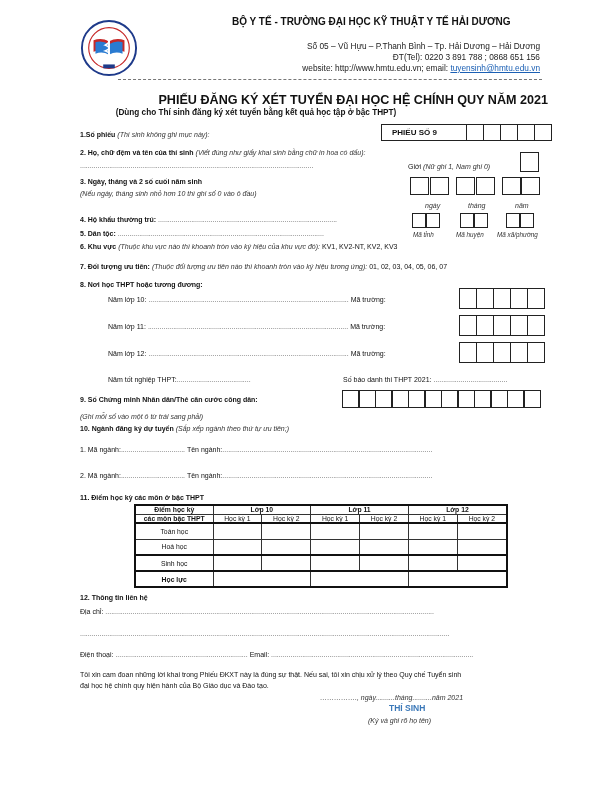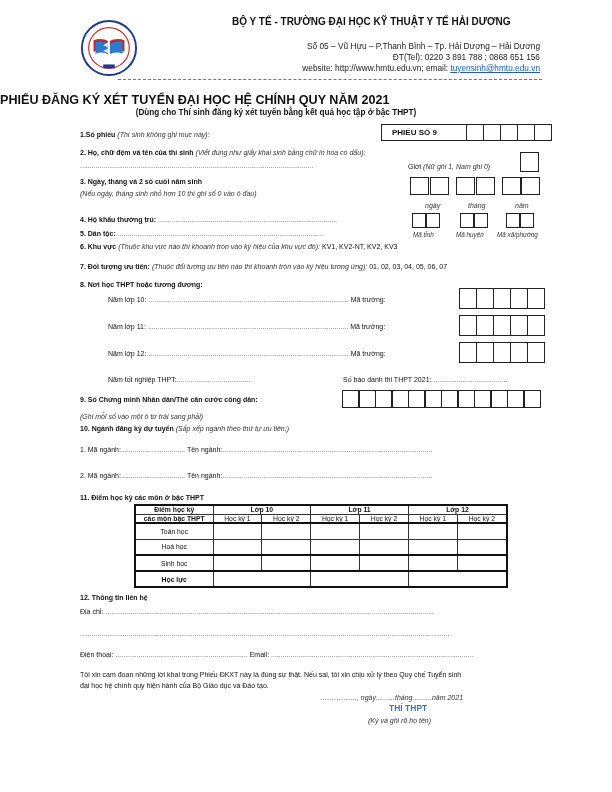--- a/index.html
+++ b/index.html
@@ -7,22 +7,22 @@
   body { font-family: "Liberation Sans", sans-serif; color: #111; position: relative; font-size: 7px; }
   .abs { position: absolute; white-space: nowrap; }
   .b { font-weight: bold; }
   .i { font-style: italic; color: #333; }
   .box { position: absolute; border: 1.3px solid #222; background: #fff; }
   .dots { color: #555; }
   .logo { position: absolute; left: 80px; top: 19px; width: 58px; height: 58px; }
   .hdr-title { left: 232px; top: 16px; font-size: 10px; font-weight: bold; }
   .hdr-line { font-size: 8.3px; color: #222; right: 72px; text-align: right; }
   .sep { position: absolute; left: 118px; top: 79px; width: 424px; border-top: 1px dashed #777; }
-  .main-title { left: 0; width: 548px; text-align: left; top: 93px; font-size: 12.6px; font-weight: bold; }
-  .sub-title { left: 0; width: 512px; text-align: center; top: 108px; font-size: 8.2px; font-weight: bold; margin-left: 20px; }
+  .main-title { left: 0; width: 548px; text-align: right; top: 93px; font-size: 12.6px; font-weight: bold; }
+  .sub-title { left: 0; width: 512px; text-align: center; top: 108px; font-size: 8.2px; font-weight: bold; }
   .lbl { font-size: 7px; }
   table.grades { position: absolute; left: 134px; top: 504px; width: 374px; border-collapse: collapse; font-size: 6.8px; }
   table.grades td { border: 1px solid #333; text-align: center; height: 16px; }
   table.grades .thick-top td { border-top: 2px solid #111; }
   table.grades .hdr td { height: 9px; }
   .link { color: #1a5fb4; text-decoration: underline; margin-top: 12px; }
   .sign-name { color: #3b78b8; font-weight: bold; font-size: 8.5px; }
 </style>
 </head>
 <body>
@@ -249,14 +249,14 @@
 <div class="abs lbl" style="left:80px; top:651px;">
   <span>Điện thoại:</span>
   <span class="dots">....................................................................</span>
   <span>Email:</span>
   <span class="dots">........................................................................................................</span>
 </div>
 
 <div class="abs lbl" style="left:80px; top:671px;">Tôi xin cam đoan những lời khai trong Phiếu ĐKXT này là đúng sự thật. Nếu sai, tôi xin chịu xử lý theo Quy chế Tuyển sinh</div>
 <div class="abs lbl" style="left:80px; top:682px;">đại học hệ chính quy hiện hành của Bộ Giáo dục và Đào tạo.</div>
 <div class="abs lbl i" style="left:320px; top:694px;">……………., ngày..........tháng..........năm 2021</div>
-<div class="abs sign-name" style="left:389px; top:703px;">THÍ THPT</div>
+<div class="abs sign-name" style="left:389px; top:703px;">THÍ SINH</div>
 <div class="abs lbl i" style="left:368px; top:717px;">(Ký và ghi rõ họ tên)</div>
 
 </body></html>

